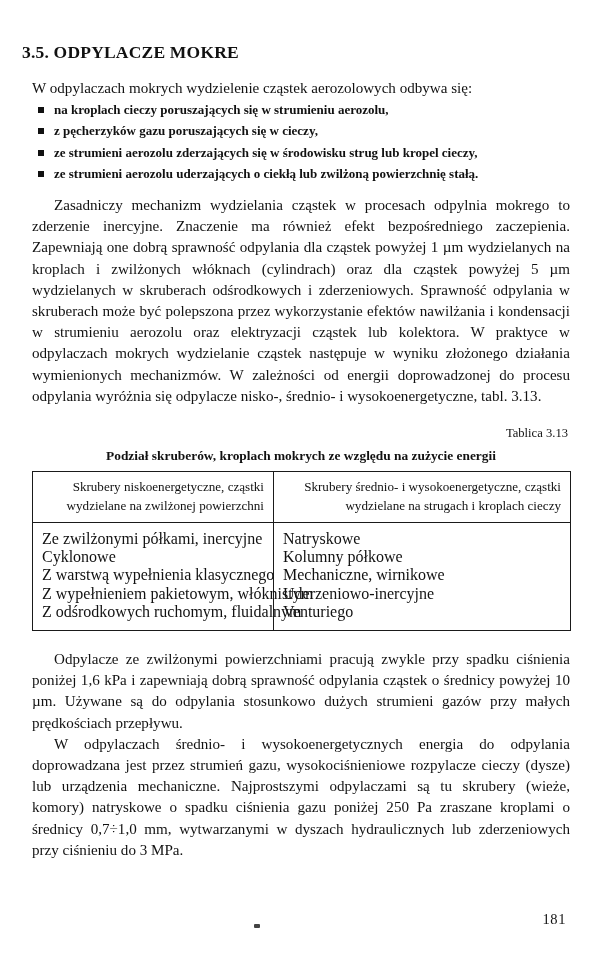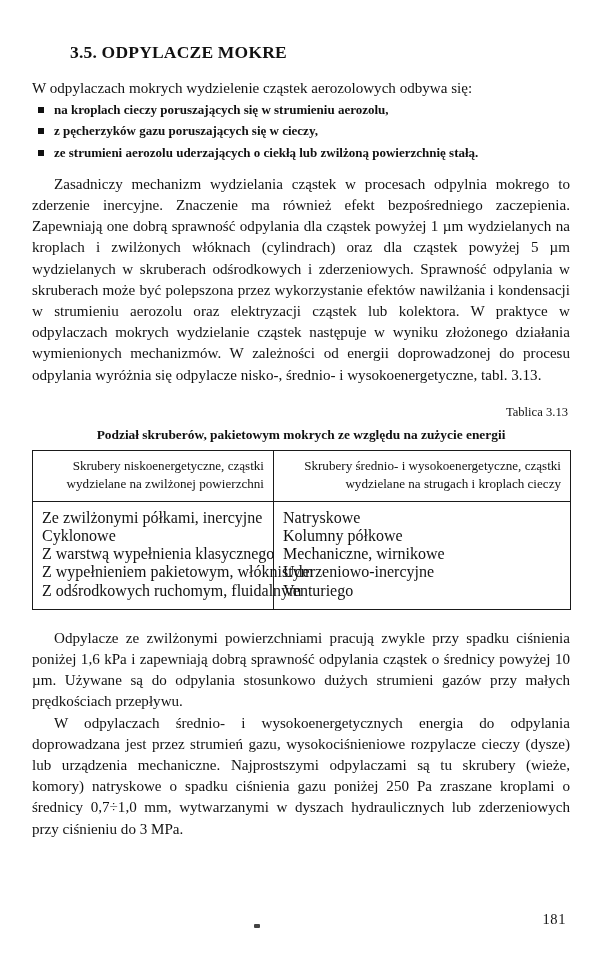--- a/index.html
+++ b/index.html
@@ -30,21 +30,20 @@
   
   .section-heading {
     position: absolute;
     left: 22px;
     top: 30px;
     font-size: 17.5px;
     font-weight: bold;
     letter-spacing: 0.2px;
     font-family: "Liberation Serif", "DejaVu Serif", serif;
     white-space: nowrap;
-    margin-left: 48px;
   }
 
   
   .content {
     position: absolute;
     left: 32px;
     top: 78px;
     width: 538px;
   }
 
@@ -183,38 +182,39 @@
       </li>
       <li>
         <span class="sq"></span>
       </li>
       <li>
         <span class="sq"></span>
         <span>z pęcherzyków gazu poruszających się w cieczy,</span>
       </li>
       <li>
         <span class="sq"></span>
+        <span>ze strumieni aerozolu zderzających się w środowisku strug lub kropel cieczy,</span>
       </li>
       <li>
         <span class="sq"></span>
         <span>ze strumieni aerozolu uderzających o ciekłą lub zwilżoną powierzchnię stałą.</span>
       </li>
     </ul>
 
     <div class="gap-md"></div>
 
     <p class="para indent">Zasadniczy mechanizm wydzielania cząstek w procesach odpylnia mokrego to zderzenie inercyjne. Znaczenie ma również efekt bezpośredniego zaczepienia. Zapewniają one dobrą sprawność odpylania dla cząstek powyżej 1 µm wydzielanych na kroplach i zwilżonych włóknach (cylindrach) oraz dla cząstek powyżej 5 µm wydzielanych w skruberach odśrodkowych i zderzeniowych. Sprawność odpylania w skruberach może być polepszona przez wykorzystanie efektów nawilżania i kondensacji w strumieniu aerozolu oraz elektryzacji cząstek lub kolektora. W praktyce w odpylaczach mokrych wydzielanie cząstek następuje w wyniku złożonego działania wymienionych mechanizmów. W zależności od energii doprowadzonej do procesu odpylania wyróżnia się odpylacze nisko-, średnio- i wysokoenergetyczne, tabl. 3.13.</p>
 
     <div class="gap-lg"></div>
 
     <p class="tbl-number">Tablica 3.13</p>
 
     <div class="gap-sm"></div>
 
-    <p class="tbl-title">Podział skruberów, pakietowym mokrych ze względu na zużycie energii</p>
+    <p class="tbl-title">Podział skruberów, kroplach mokrych ze względu na zużycie energii</p>
 
     <div class="gap-sm"></div>
 
     <table class="scrubbers">
       <colgroup>
         <col class="c1">
         <col class="c2">
       </colgroup>
       <thead>
         <tr>

